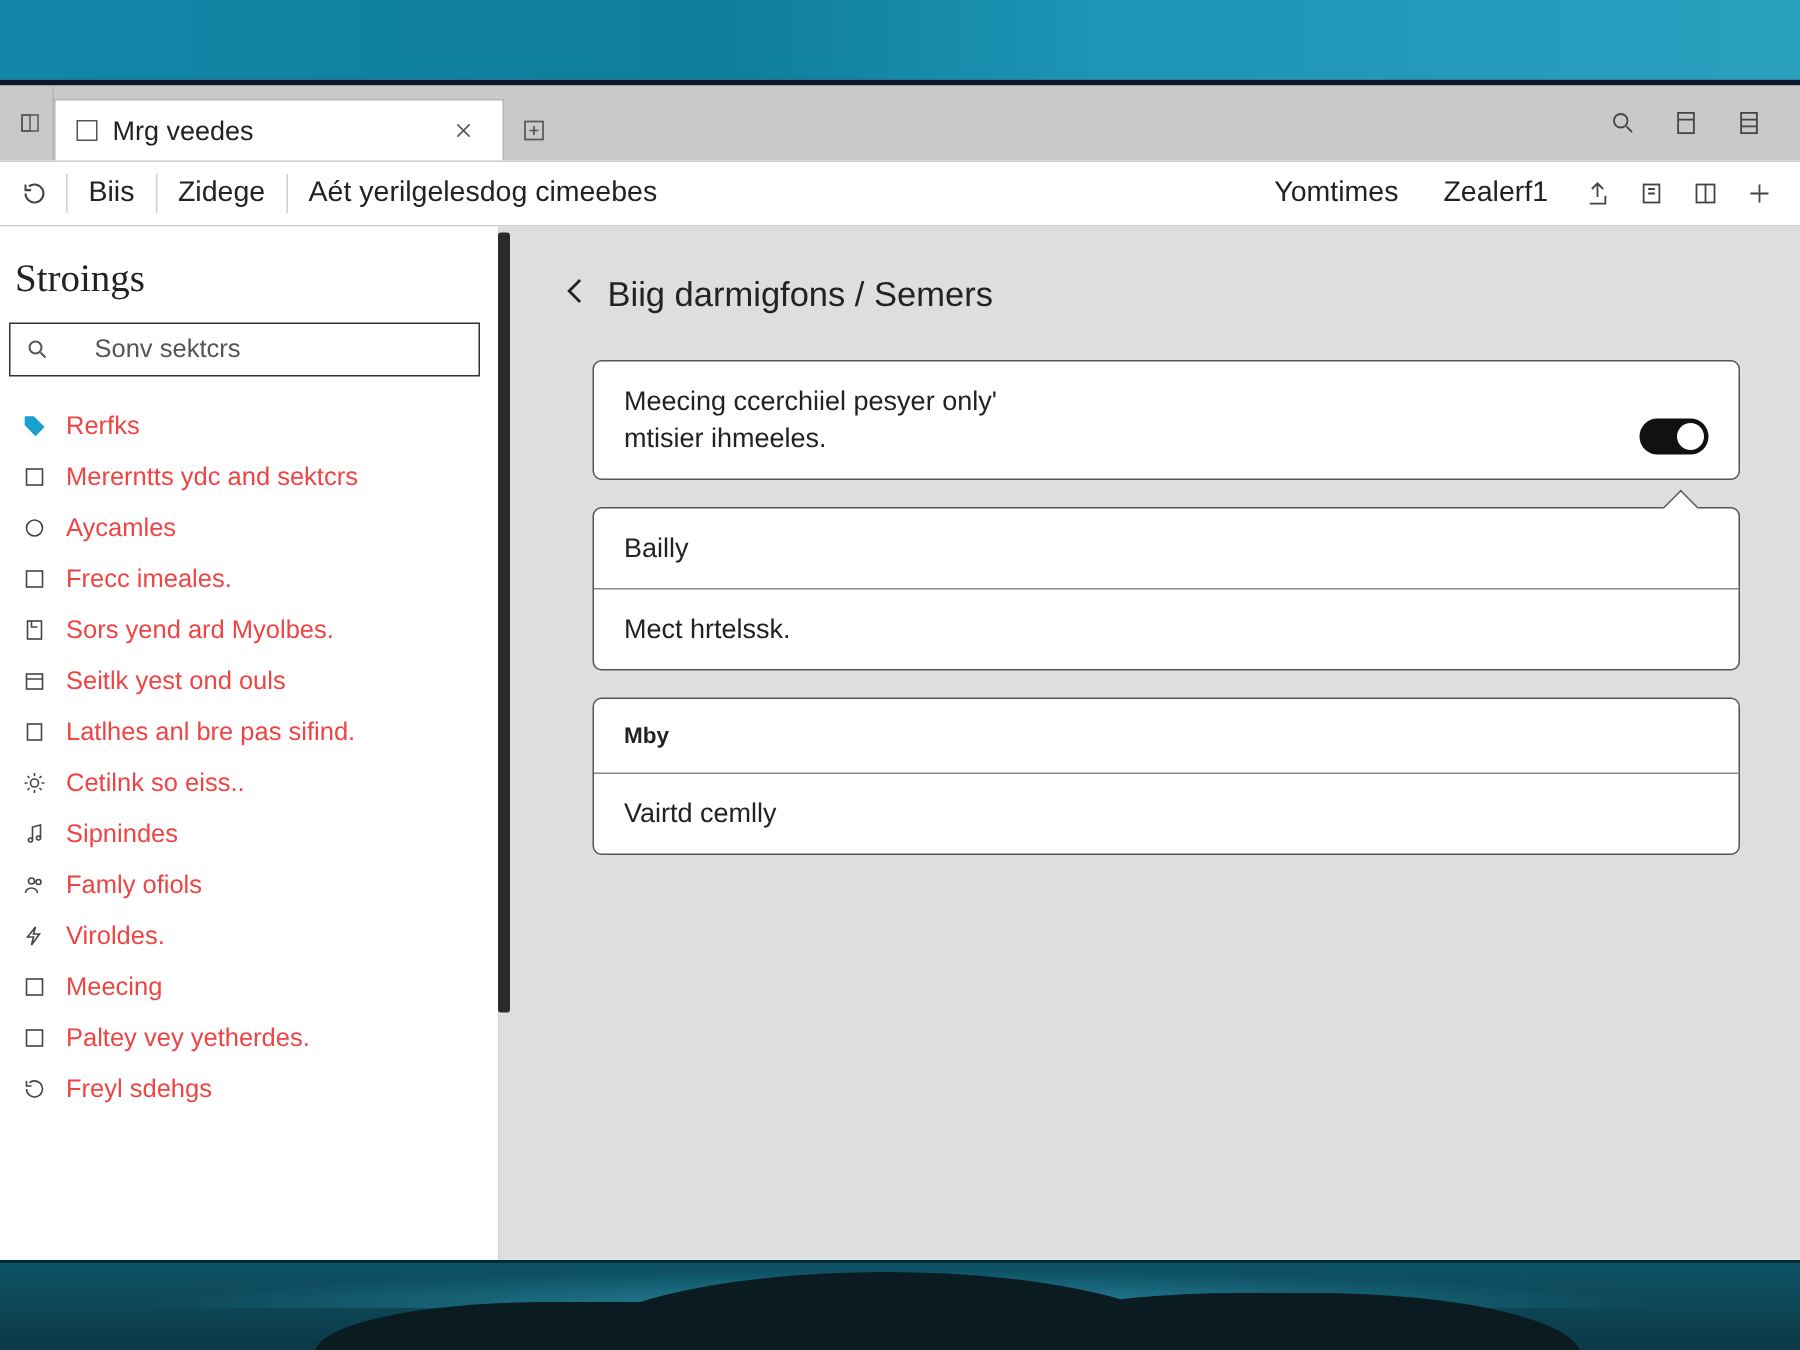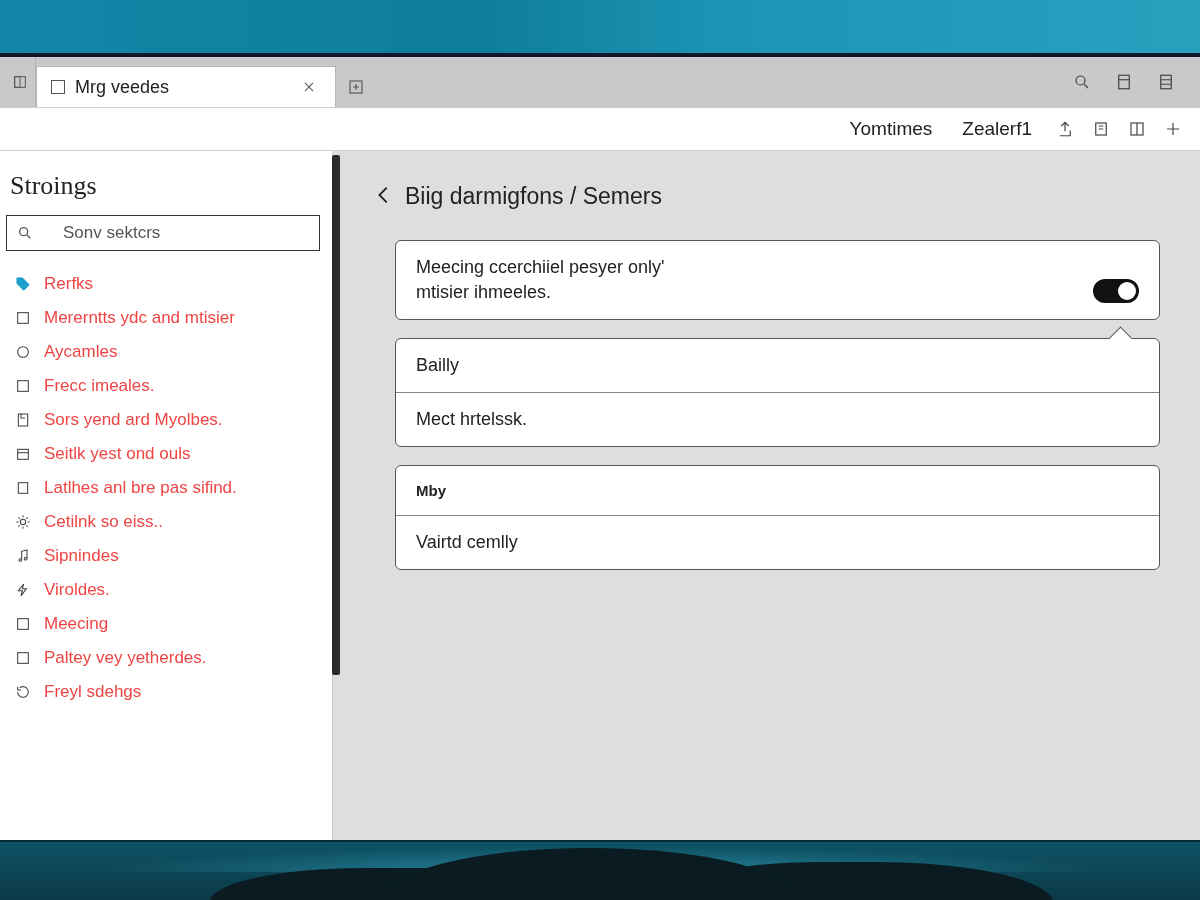--- a/index.html
+++ b/index.html
@@ -122,20 +122,33 @@
       <div class="ib">
           <svg viewBox="0 0 24 24">
             <rect x="5" y="3" width="14" height="18"></rect>
             <path d="M5 9h14M5 15h14"></path>
           </svg>
         </div>
     </div>
   </div>
 
   <div class="toolbar">
+    <div class="tb-left">
+      <div class="tb-btn">
+        <svg viewBox="0 0 24 24">
+            <path d="M4 12a8 8 0 1 0 3-6.3M4 4v5h5"></path>
+          </svg>
+      </div>
+      <div class="tb-sep"></div>
+      <span class="crumb">Biis</span>
+      <div class="tb-sep"></div>
+      <span class="crumb">Zidege</span>
+      <div class="tb-sep"></div>
+      <span class="crumb">Aét yerilgelesdog cimeebes</span>
+    </div>
     <div class="tb-spacer"></div>
     <div class="tb-right">
       <span class="tb-link">Yomtimes</span>
       <span class="tb-link">Zealerf1</span>
       <div class="tb-chip">
           <svg viewBox="0 0 24 24">
             <path d="M12 3v12M7 8l5-5 5 5M5 21h14v-7"></path>
           </svg>
         </div>
       <div class="tb-chip">
@@ -178,21 +191,21 @@
               </svg>
             </span>
             <span>Rerfks</span>
           </div>
         <div class="sb-item">
             <span class="ic">
               <svg viewBox="0 0 24 24">
                 <rect x="4" y="4" width="16" height="16"></rect>
               </svg>
             </span>
-            <span>Mererntts ydc and mtisier</span>
+            <span>Mererntts ydc and sektcrs</span>
           </div>
         <div class="sb-item">
             <span class="ic">
               <svg viewBox="0 0 24 24">
                 <circle cx="12" cy="12" r="8"></circle>
               </svg>
             </span>
             <span>Aycamles</span>
           </div>
         <div class="sb-item">
@@ -240,20 +253,30 @@
           </div>
         <div class="sb-item">
             <span class="ic">
               <svg viewBox="0 0 24 24">
                 <path d="M10 18V5l8-2v13"></path>
                 <circle cx="8" cy="18" r="2"></circle>
                 <circle cx="16" cy="16" r="2"></circle>
               </svg>
             </span>
             <span>Sipnindes</span>
+          </div>
+        <div class="sb-item">
+            <span class="ic">
+              <svg viewBox="0 0 24 24">
+                <circle cx="9" cy="8" r="3"></circle>
+                <circle cx="16" cy="9" r="2.5"></circle>
+                <path d="M3 20c0-3 3-5 6-5s6 2 6 5"></path>
+              </svg>
+            </span>
+            <span>Famly ofiols</span>
           </div>
         <div class="sb-item">
             <span class="ic">
               <svg viewBox="0 0 24 24">
                 <path d="M13 3 L5 13h6l-2 8 8-11h-6z"></path>
               </svg>
             </span>
             <span>Viroldes.</span>
           </div>
         <div class="sb-item">

